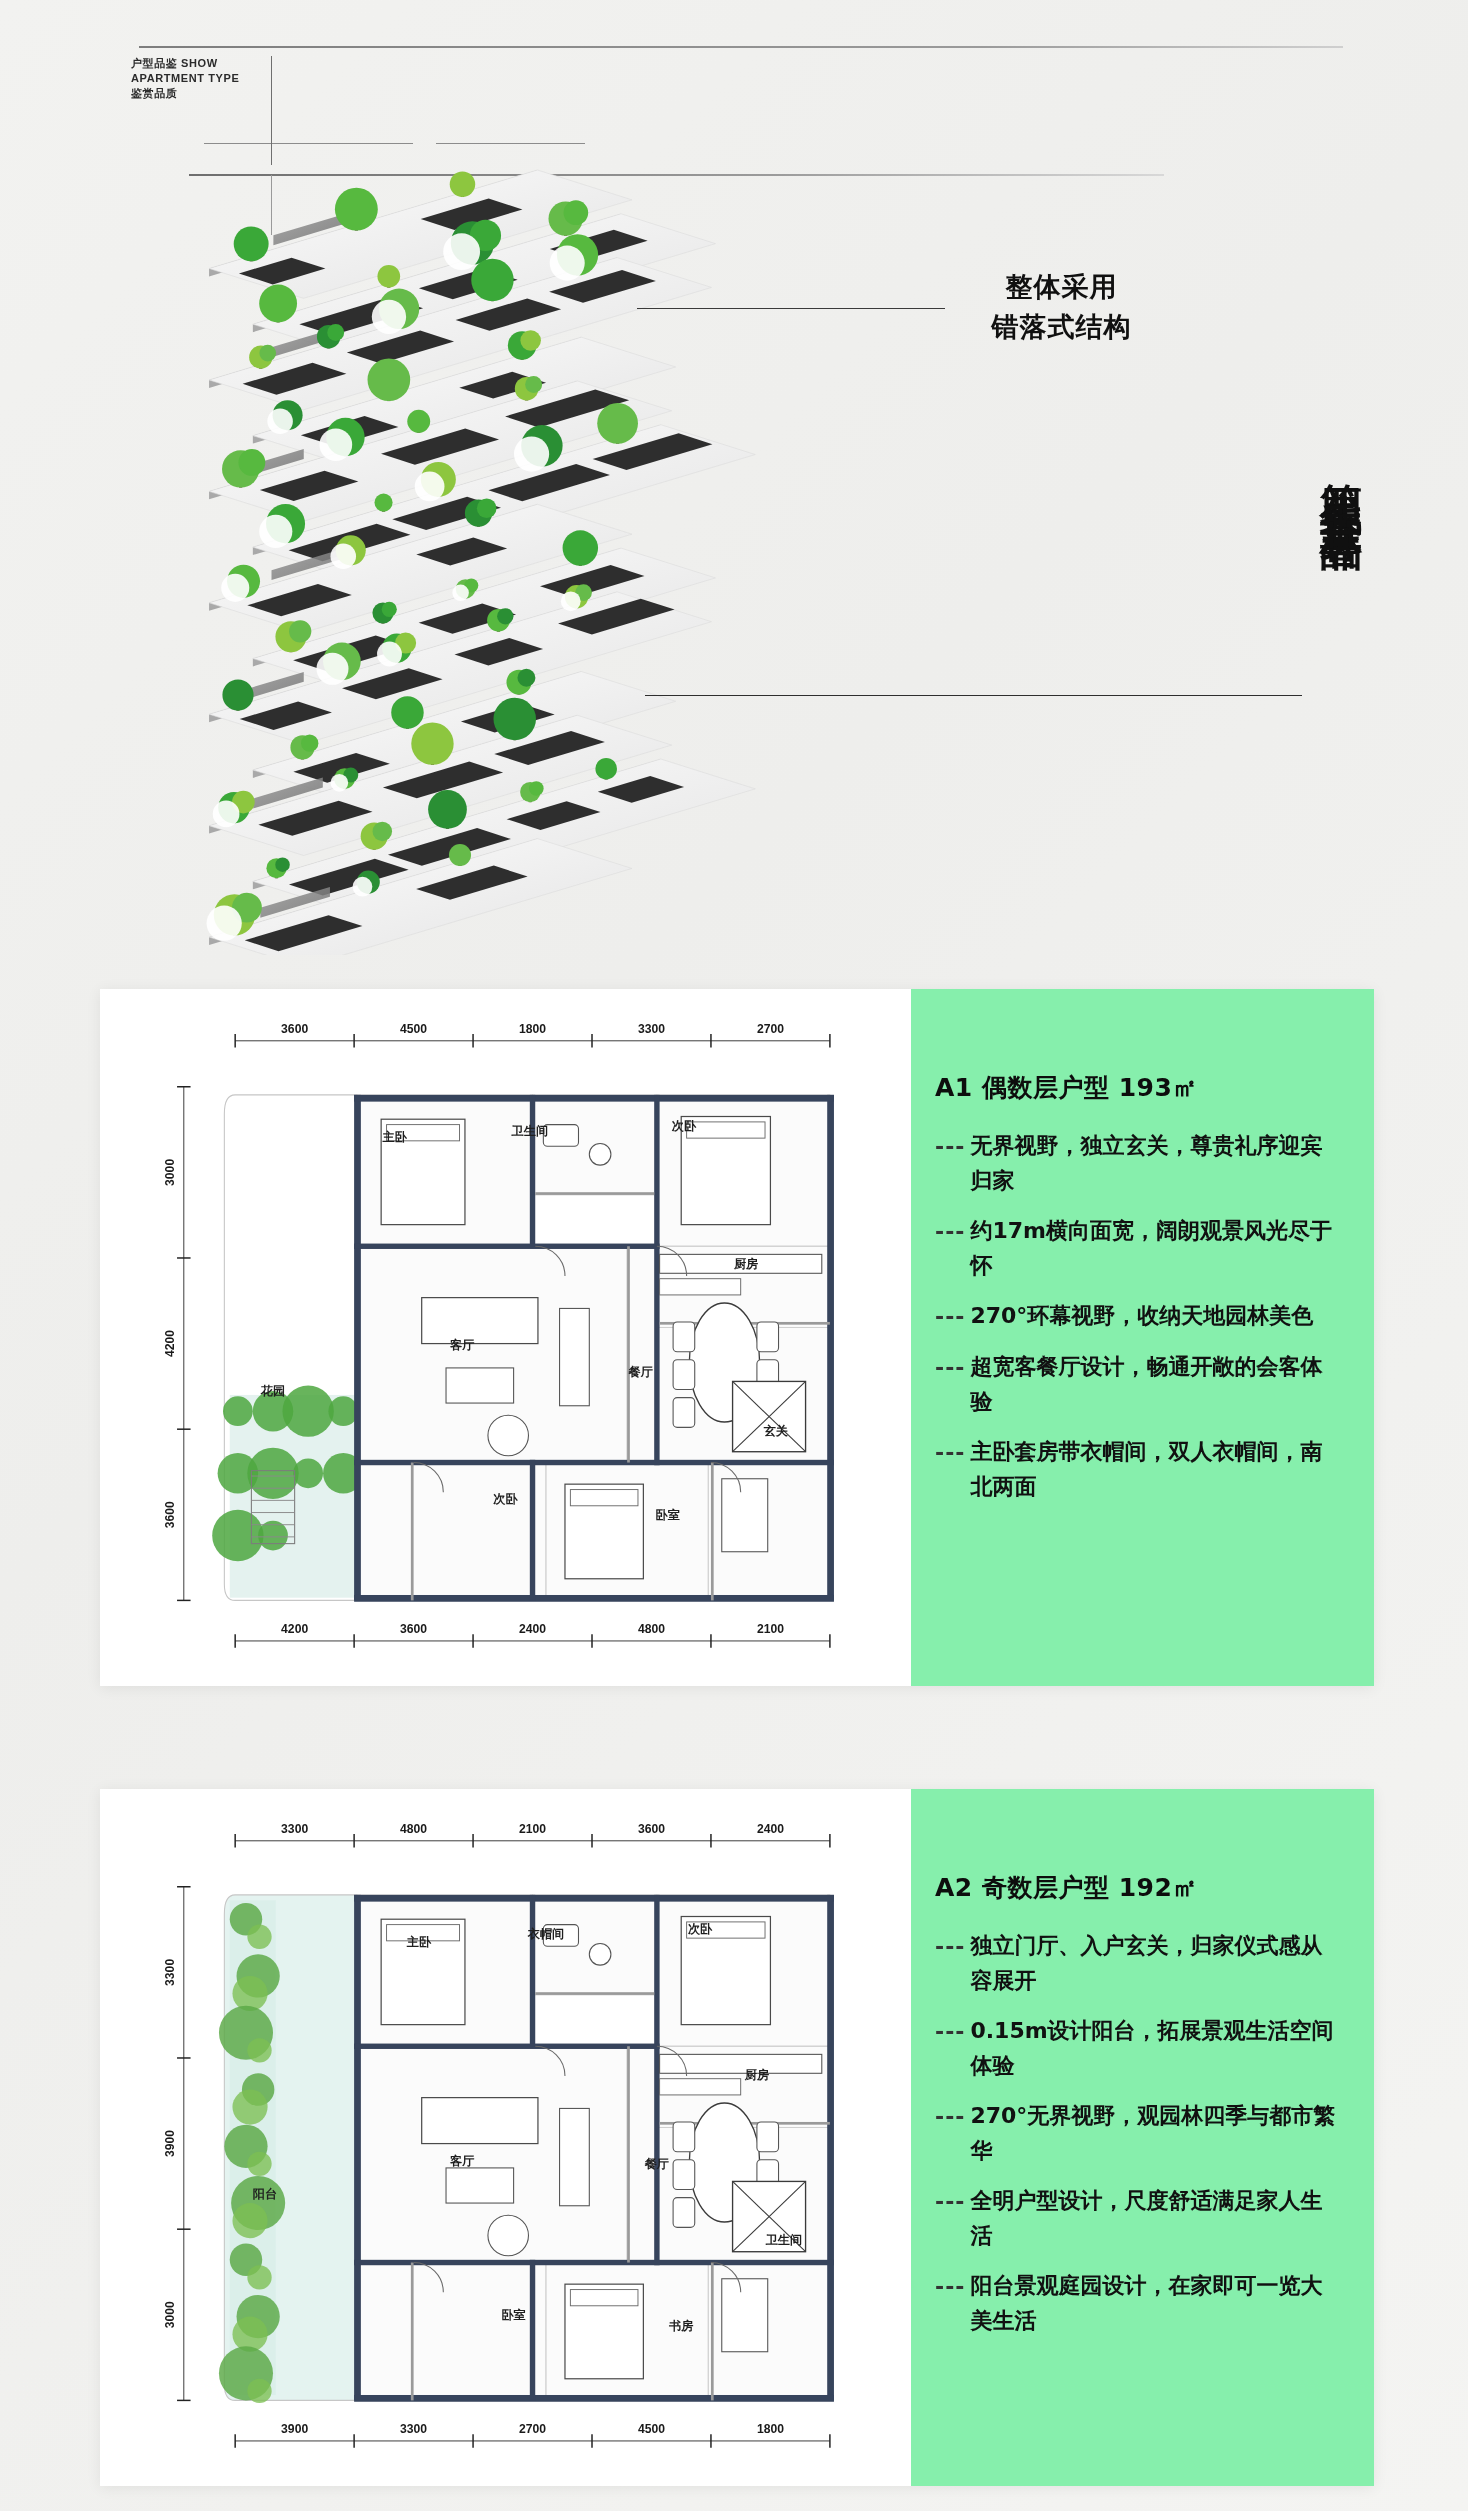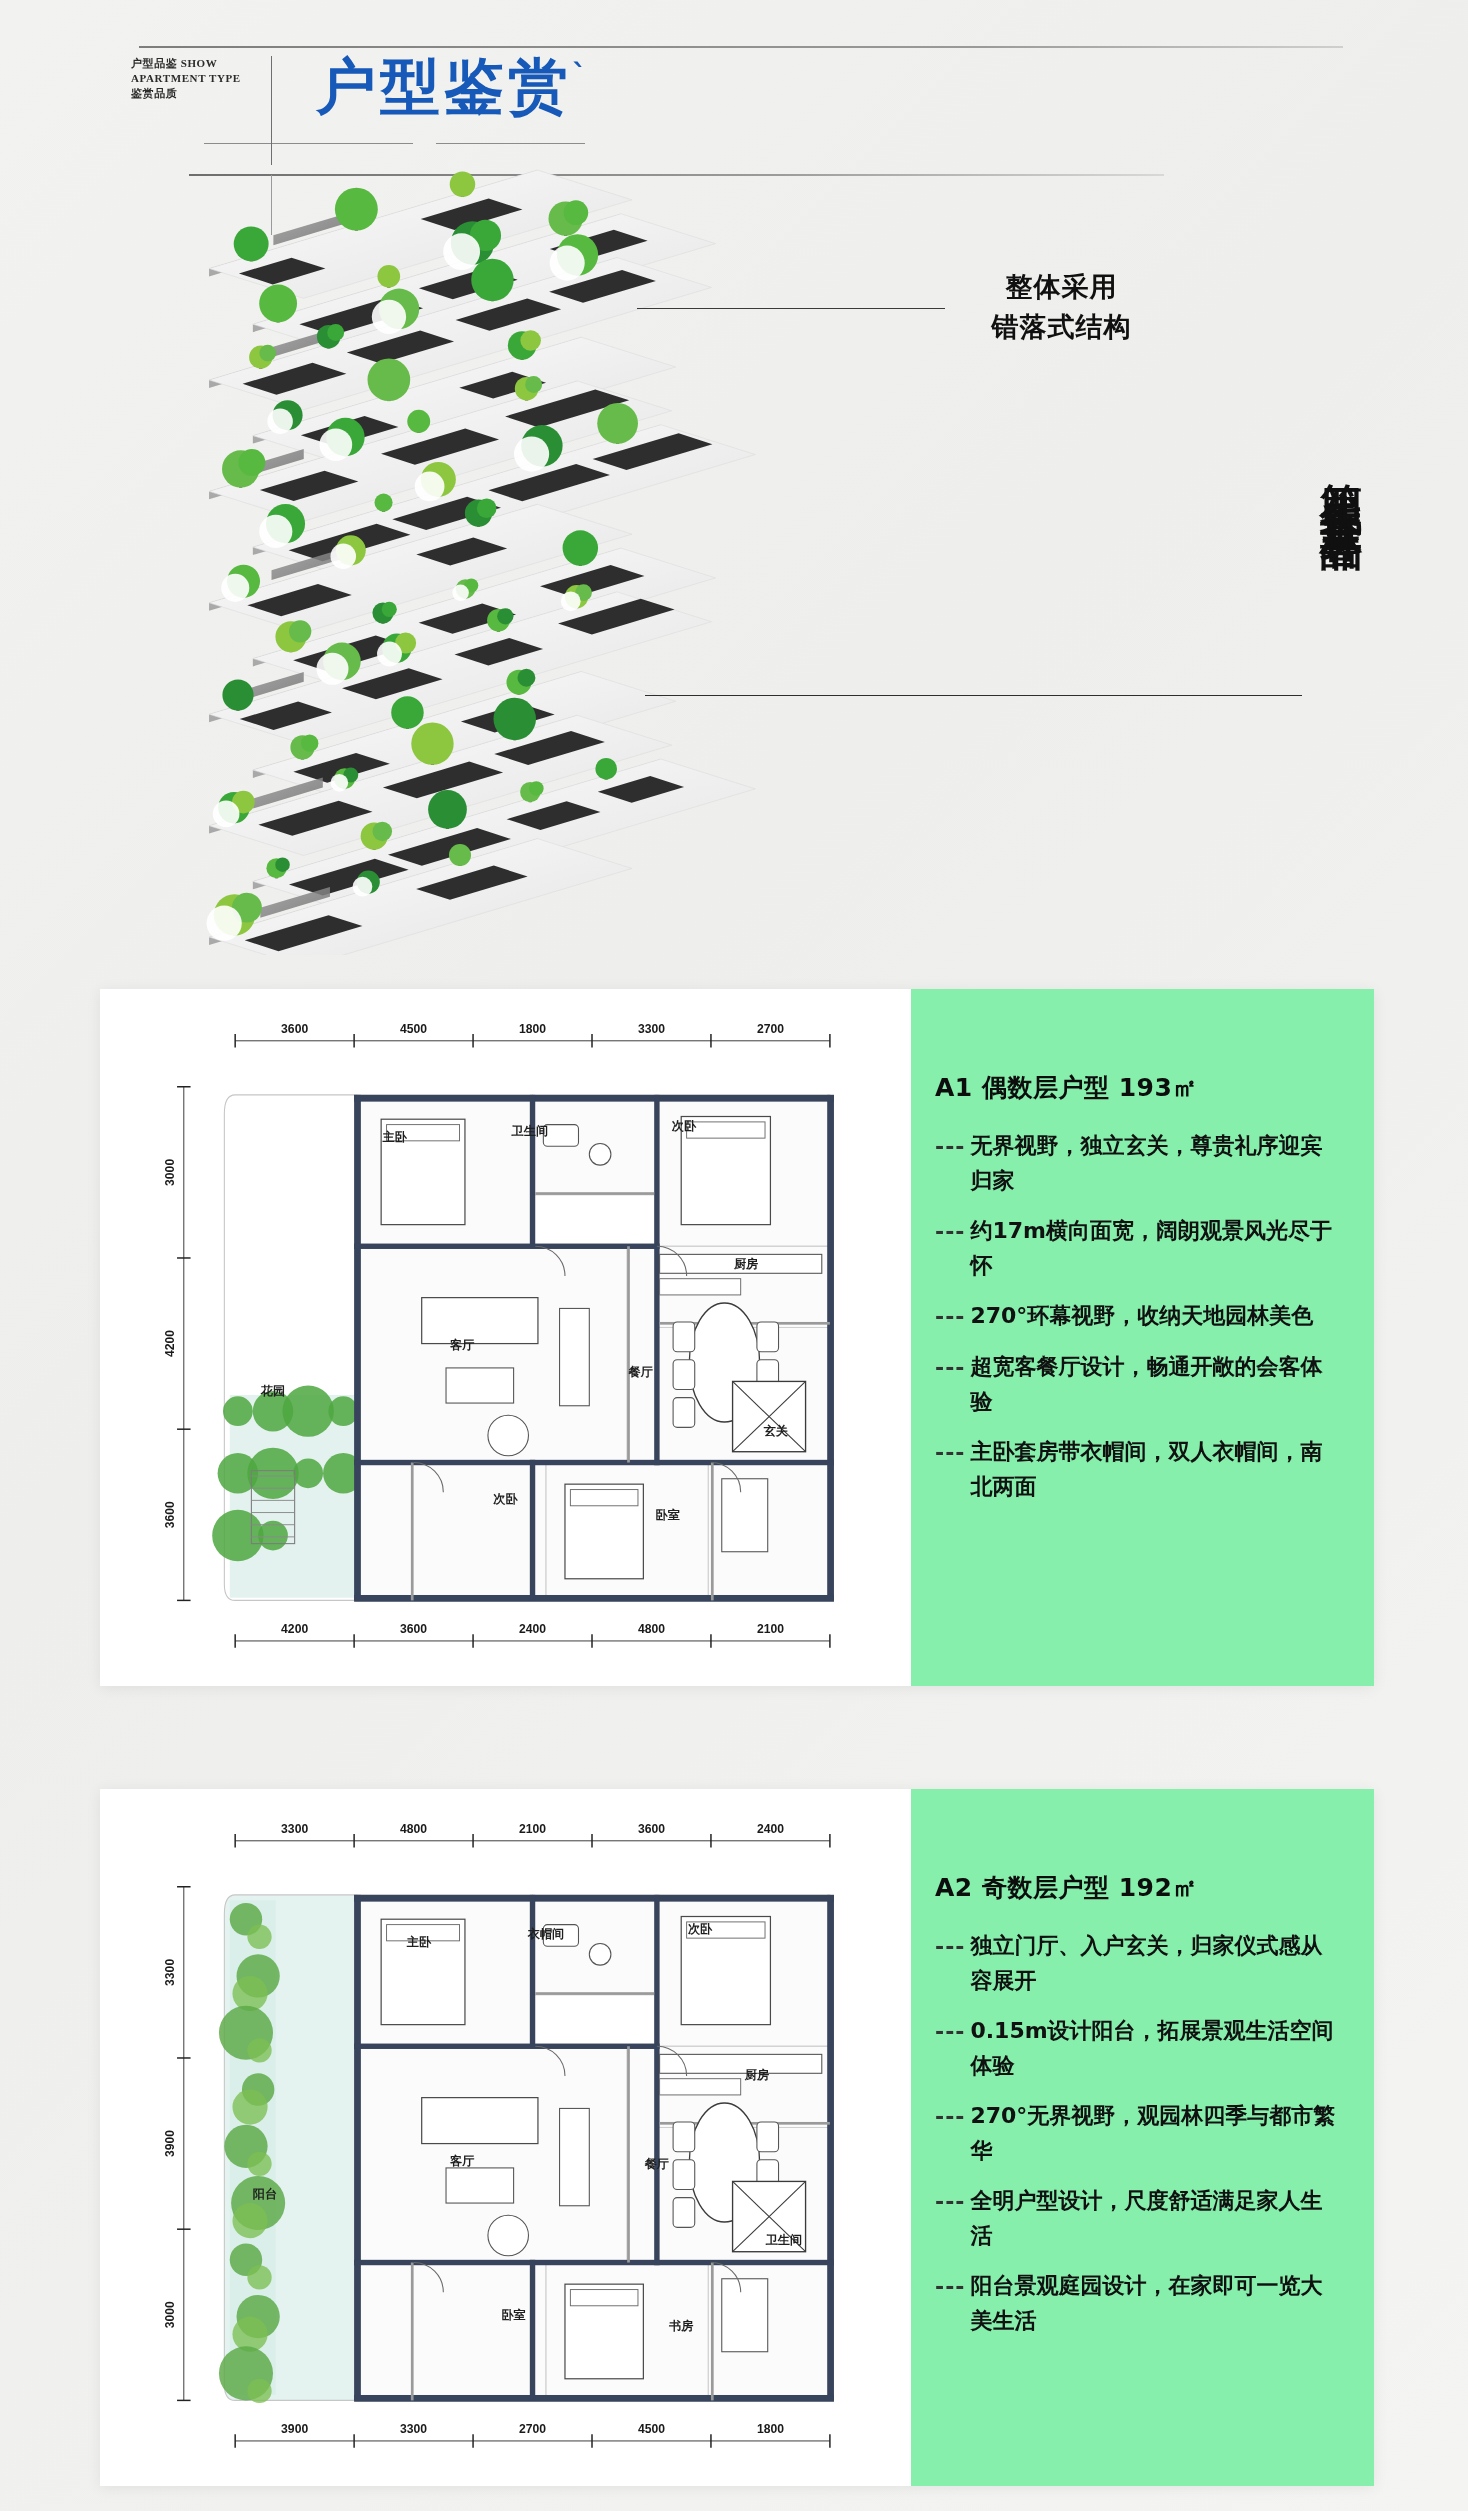--- a/index.html
+++ b/index.html
@@ -34,21 +34,21 @@
   }
   .hdr-vrule2 {
     position: absolute; left: 271px; top: 175px; width: 1px; height: 60px;
     background: #9a9a9a;
   }
   .hdr-micro {
     position: absolute; left: 131px; top: 56px; width: 129px;
     font-size: 11px; line-height: 15px; color: #2b2b2b;
     font-weight: 700; letter-spacing: 0.6px;
     filter: blur(0.3px);
-    font-family: Liberation Serif, serif;
+    font-family: Liberation Sans, sans-serif;
   }
   .hdr-title {
     position: absolute; left: 316px; top: 42px;
     font-size: 60px; font-weight: 900; color: #1659b8;
     letter-spacing: 4px; line-height: 68px;
     font-family: "DejaVu Sans", sans-serif;
   }
   .hdr-title .tick { font-size: 30px; vertical-align: super; font-weight: 700; }
 
   .f5e {
@@ -137,21 +137,20 @@
   <div class="hdr-rule-long"></div>
   <div class="hdr-vrule"></div>
   <div class="hdr-vrule2"></div>
 
   <div class="hdr-micro">
     <div>户型品鉴 SHOW</div>
     <div>APARTMENT TYPE</div>
     <div>鉴赏品质</div>
   </div>
 
-  <div class="hdr-title"><span>户型鉴赏</span><span class="tick">`</span></div>
 
 
   <div class="vlabel">第四代垂直森林著品</div>
 
   <div class="render">
     <svg width="697" height="786" viewBox="0 0 700 790">
       <defs>
         <linearGradient id="slabTop" x1="0" y1="0" x2="1" y2="1">
           <stop offset="0" stop-color="#fdfdfd"></stop>
             <stop offset="1" stop-color="#e2e2e2"></stop>

